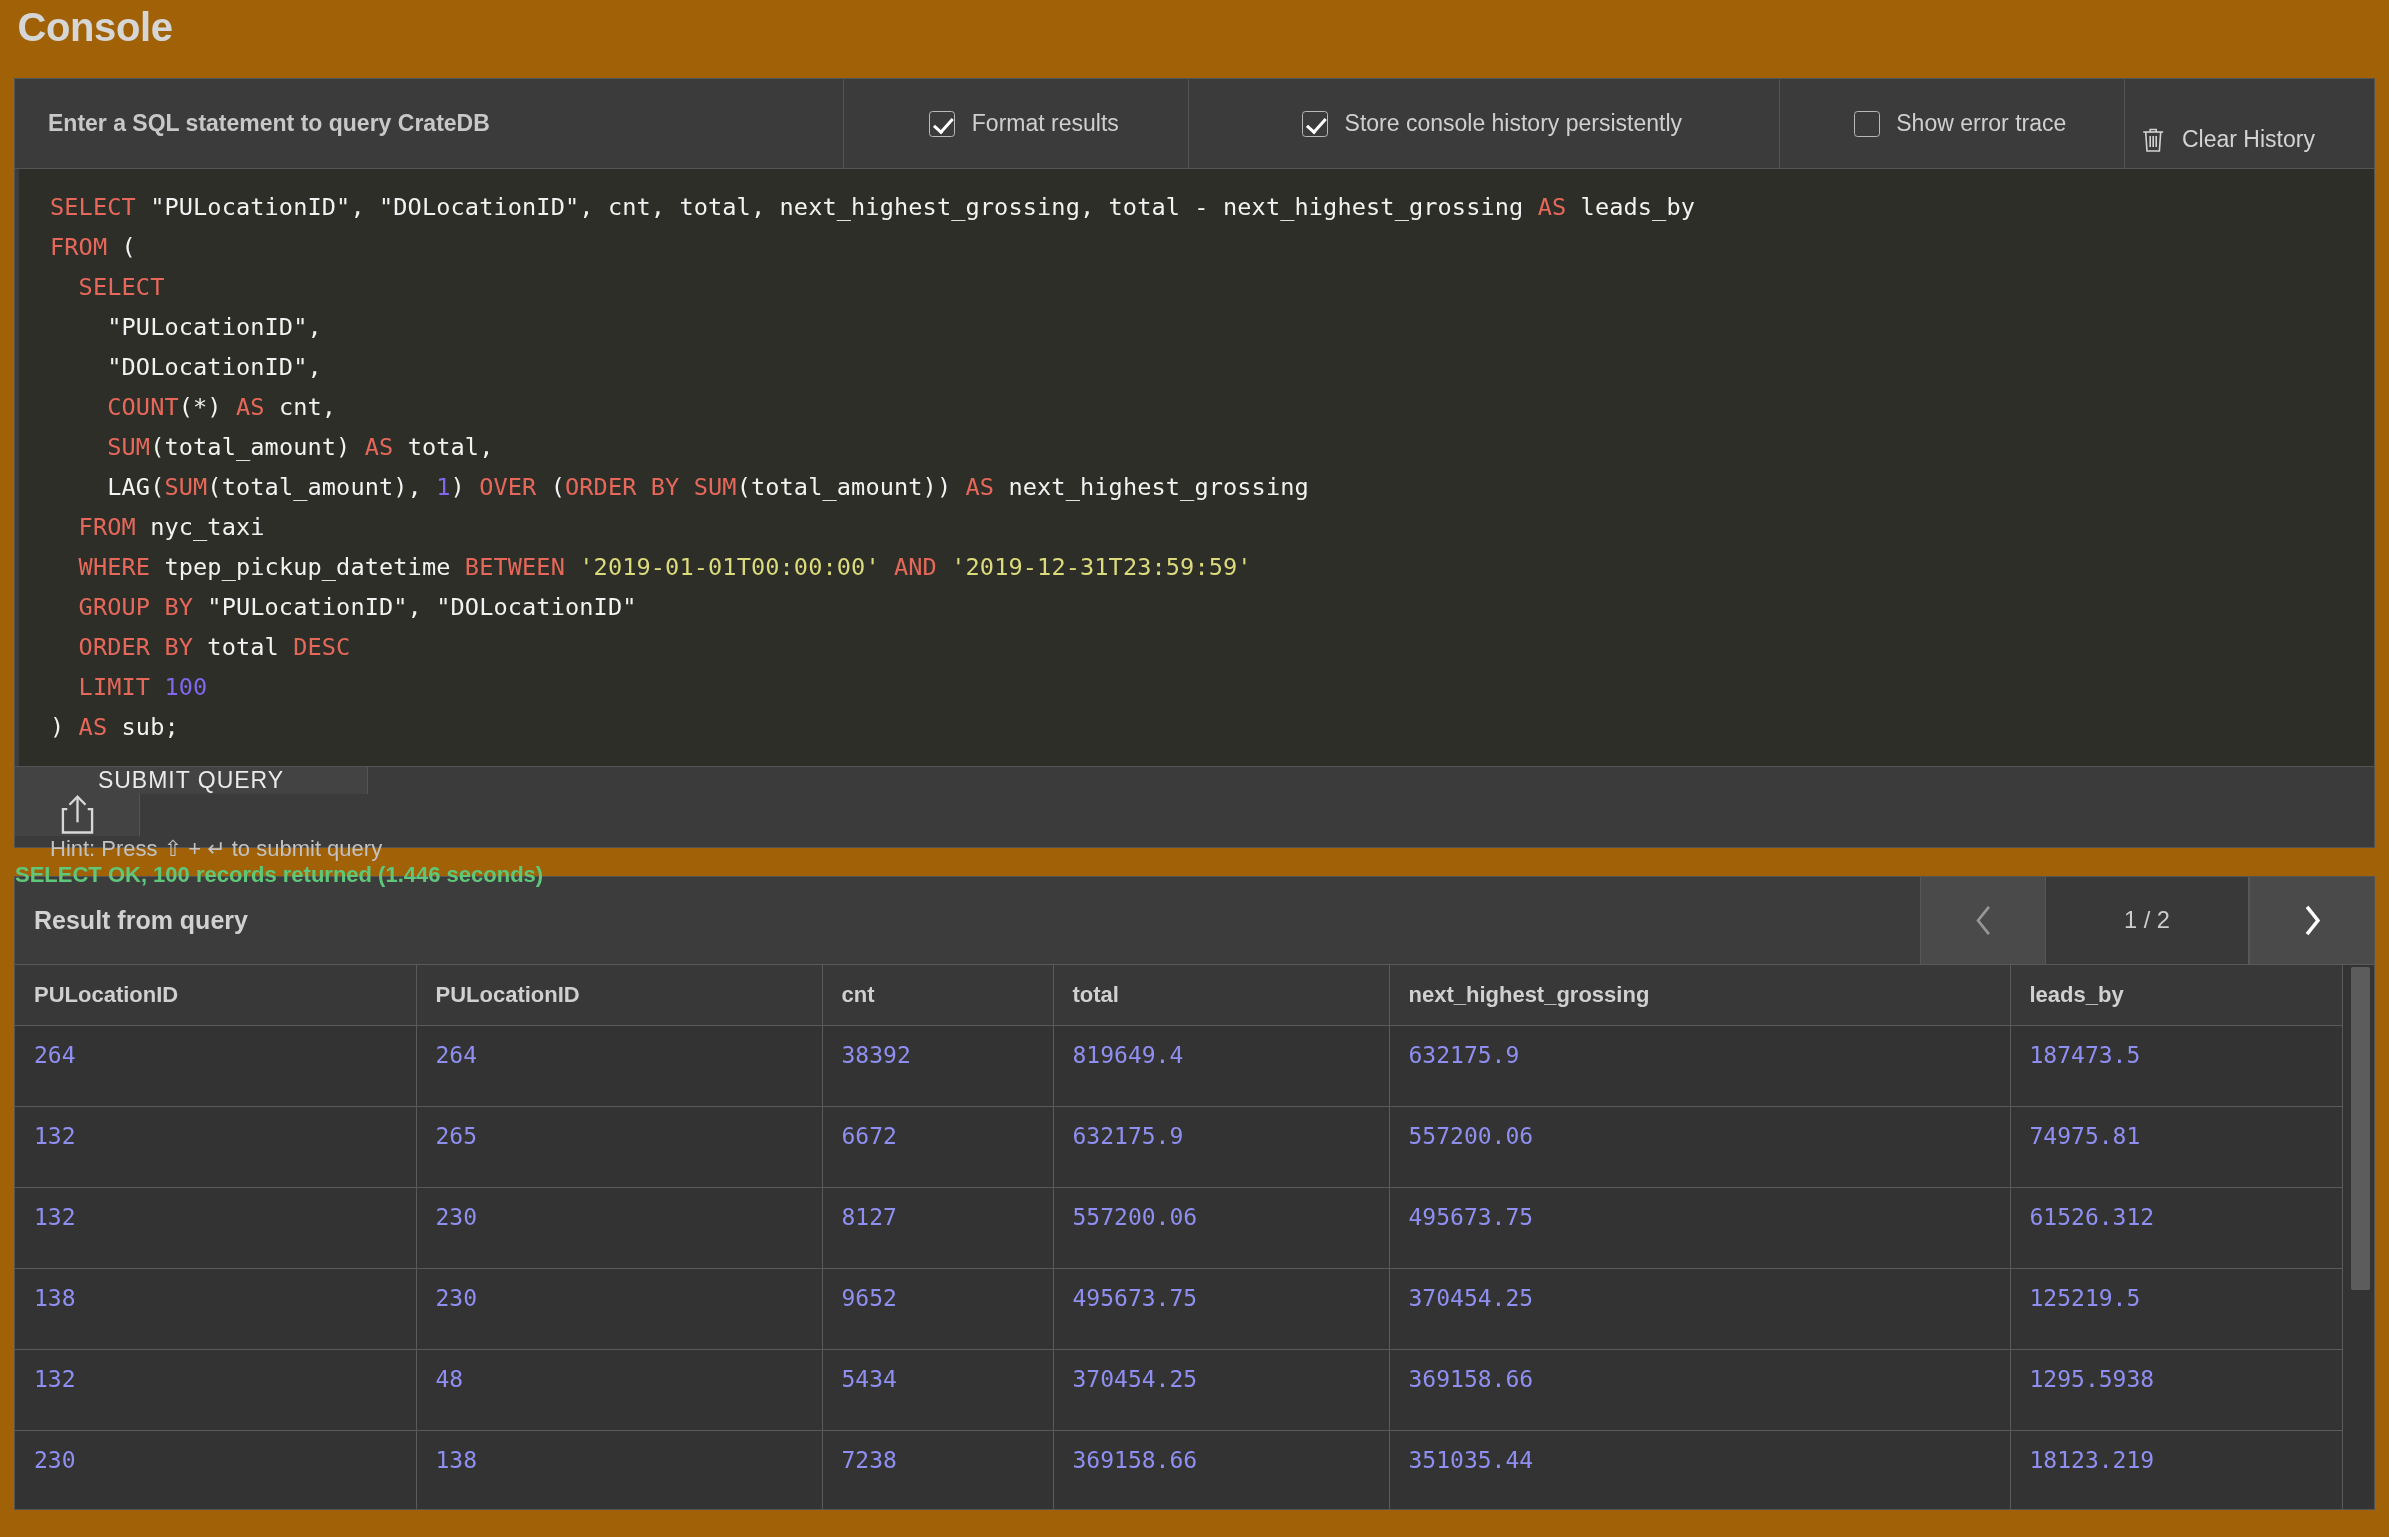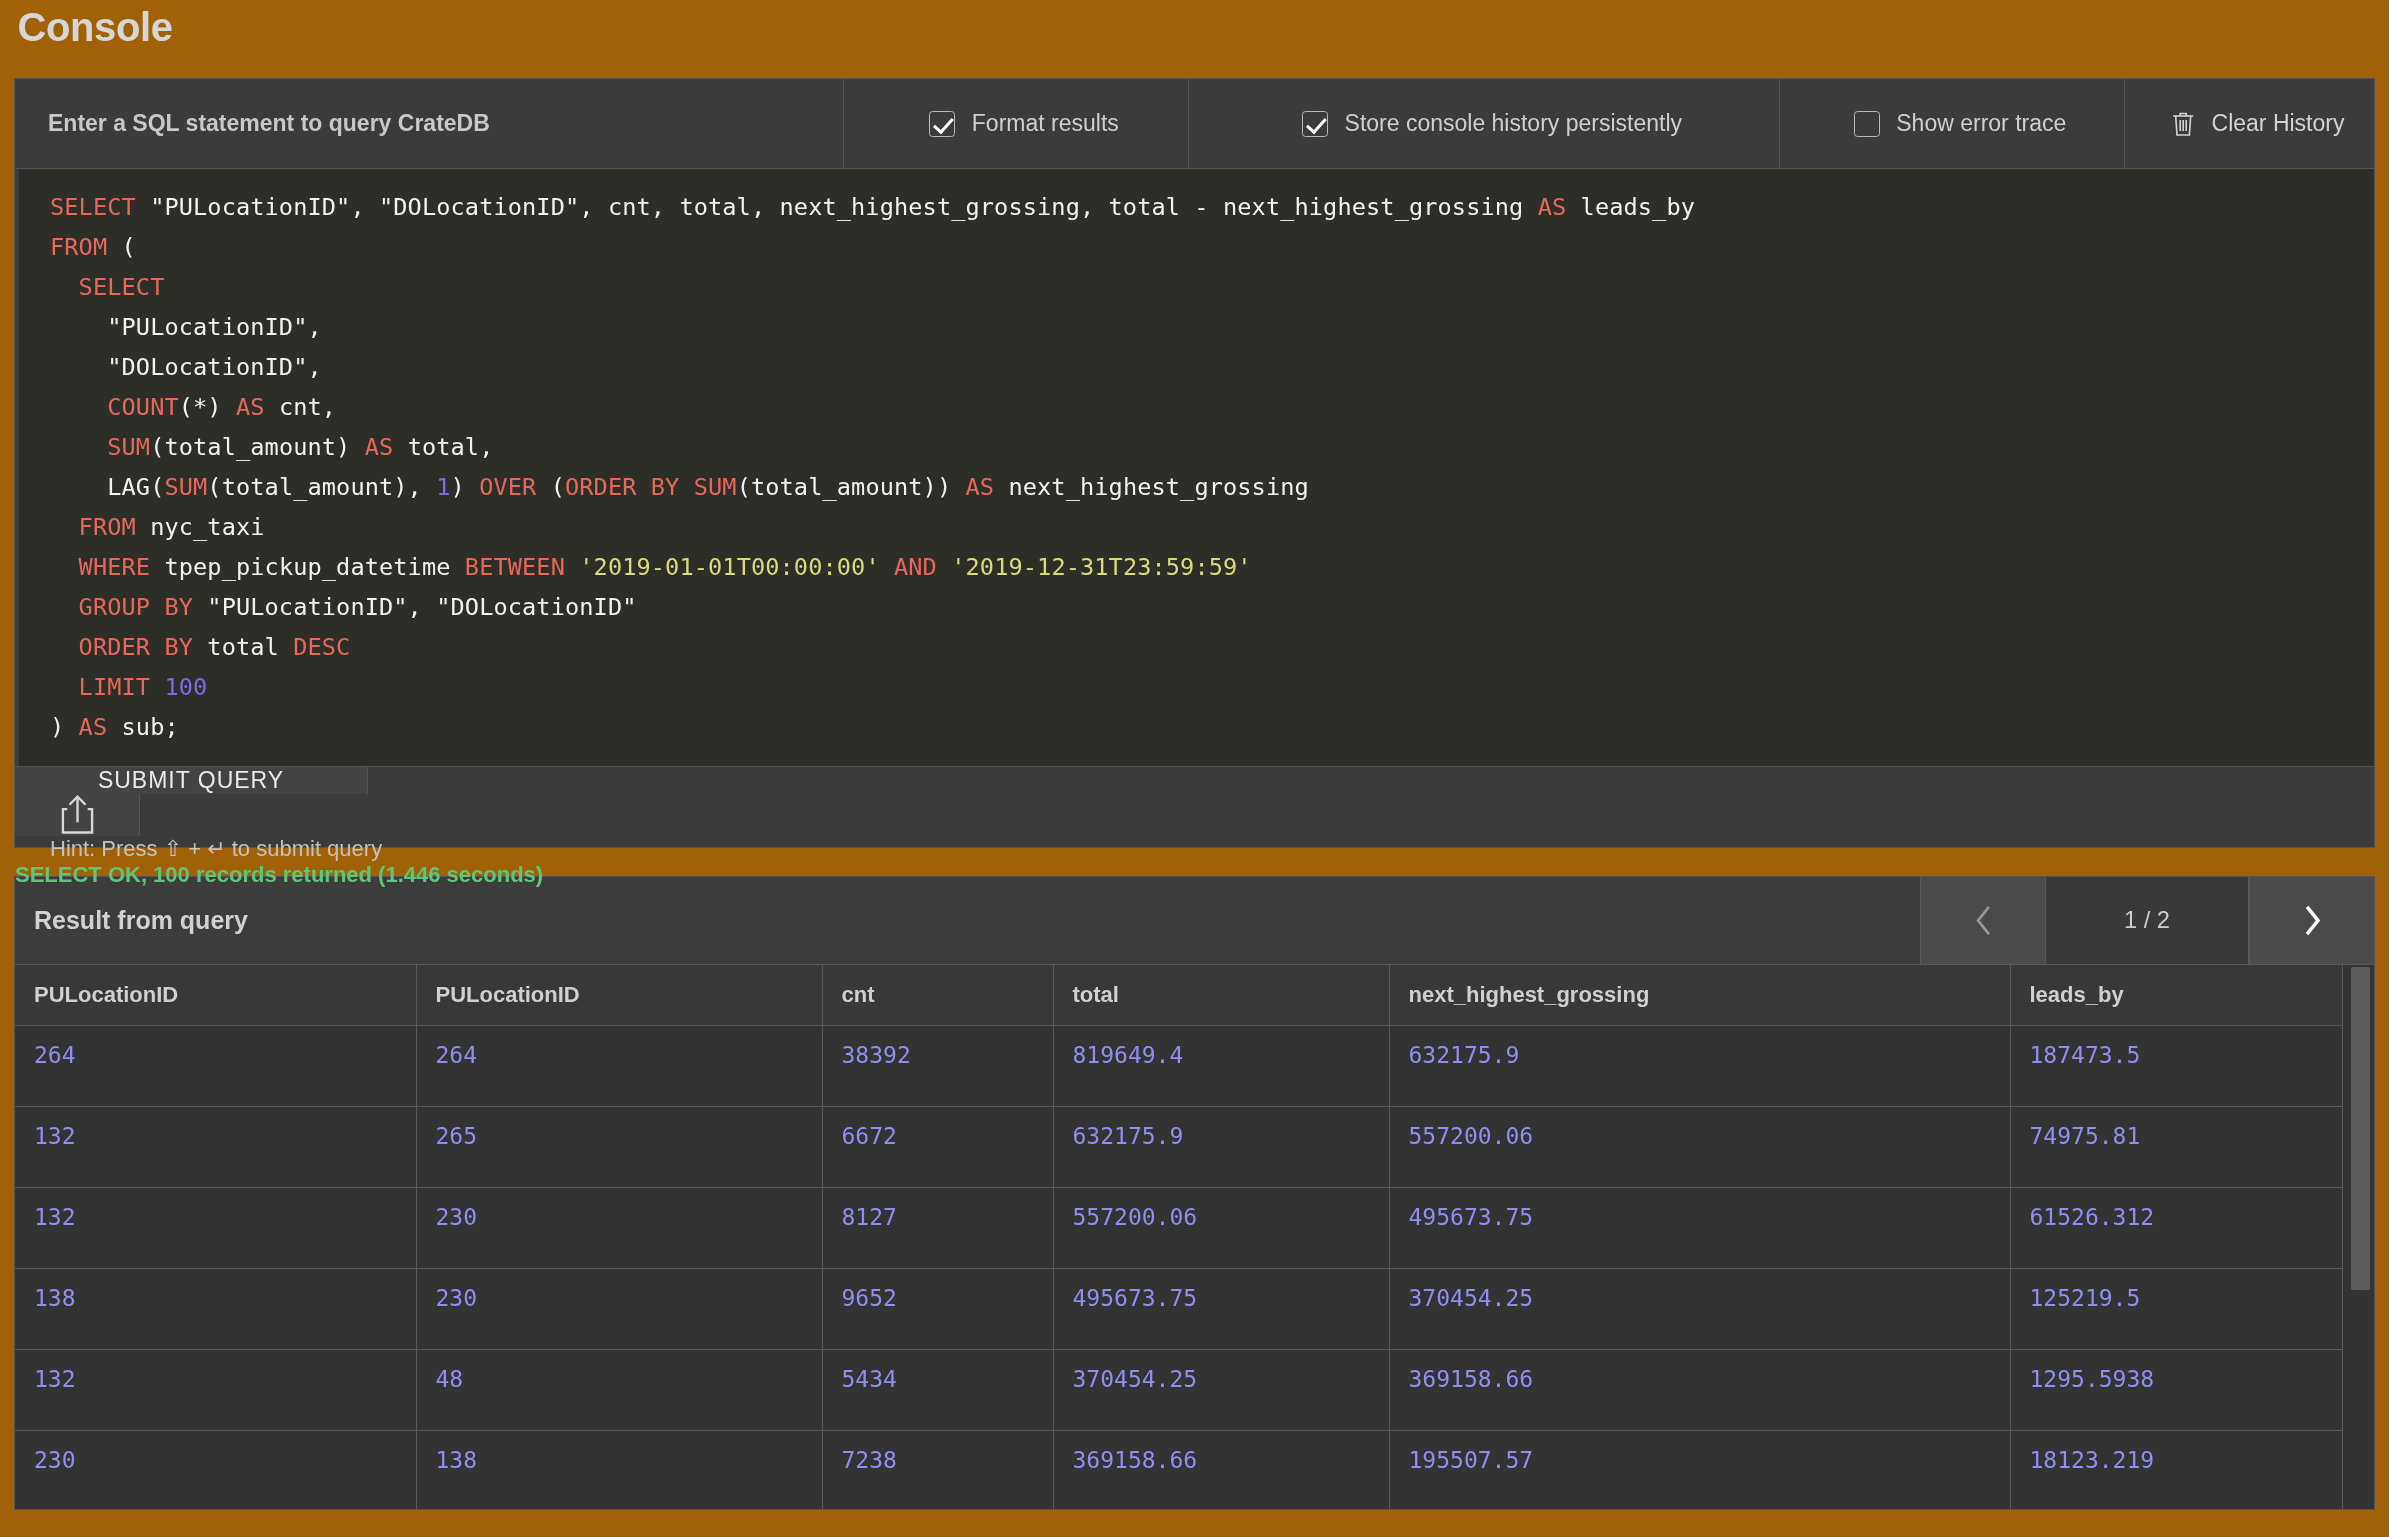--- a/index.html
+++ b/index.html
@@ -52,21 +52,21 @@
   .tb-prompt {
     width: 829px;
     padding-left: 33px;
     font-size: 23px;
     font-weight: bold;
     color: #c8c8c8;
   }
   .tb-check { width: 329px; justify-content: center; }
   .tb-check2 { width: 575px; justify-content: center; }
   .tb-check3 { width: 329px; justify-content: center; }
-  .tb-clear { flex: 1; justify-content: center; cursor: pointer; }
+  .tb-clear { flex: 1; cursor: pointer; margin-top: 16px; }
 
   .cb-wrap { display: flex; align-items: center; gap: 16.6px; cursor: pointer; }
   .cb-box {
     width: 26px; height: 26px;
     border: 1.7px solid #b9b9b9;
     border-radius: 3.5px;
     background: transparent;
     position: relative;
     flex: none;
   }
@@ -392,21 +392,21 @@
               <td class="c2">5434</td>
               <td class="c3">370454.25</td>
               <td class="c4">369158.66</td>
               <td class="c5">1295.5938</td>
             </tr>
             <tr>
               <td class="c0">230</td>
               <td class="c1">138</td>
               <td class="c2">7238</td>
               <td class="c3">369158.66</td>
-              <td class="c4">195507.57</td>
+              <td class="c4">351035.44</td>
               <td class="c5">18123.219</td>
             </tr>
           </tbody>
       </table>
       <div class="vscroll"></div>
     </div>
   </div>
 </div>
 
 

